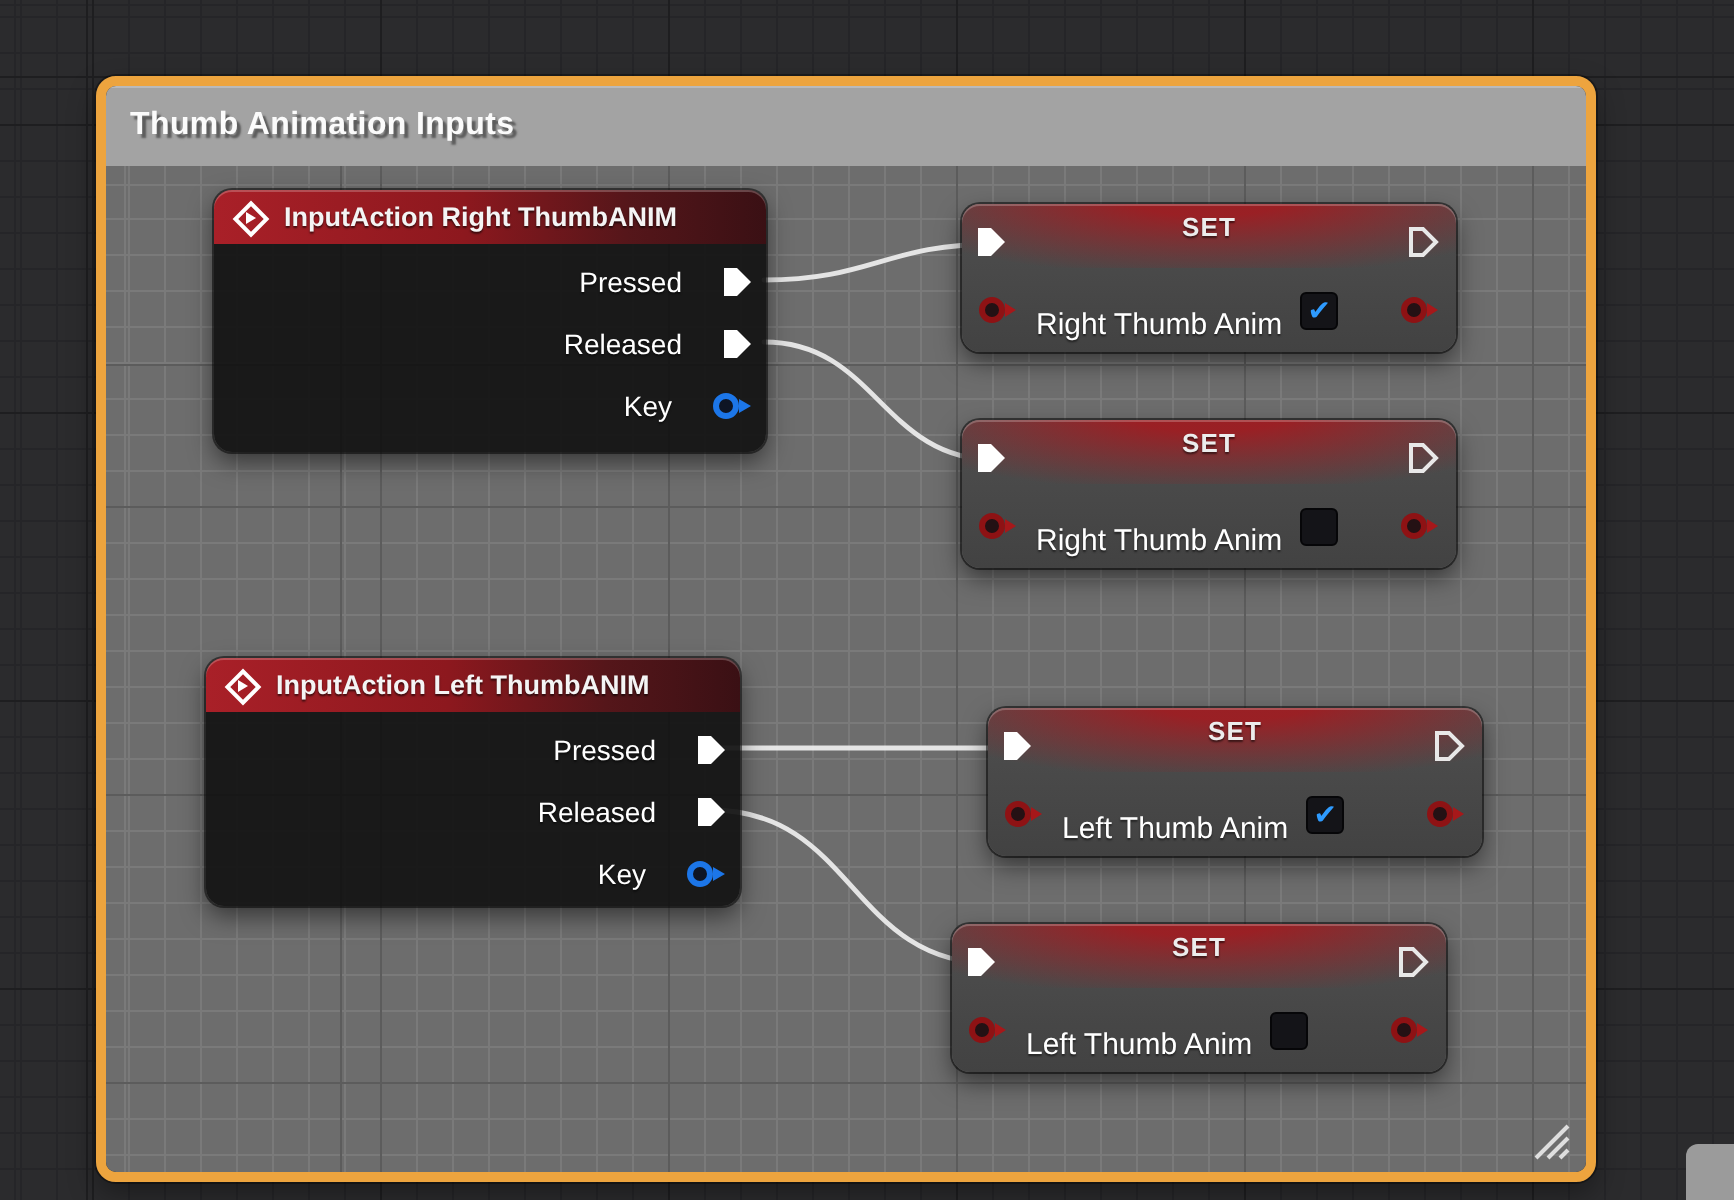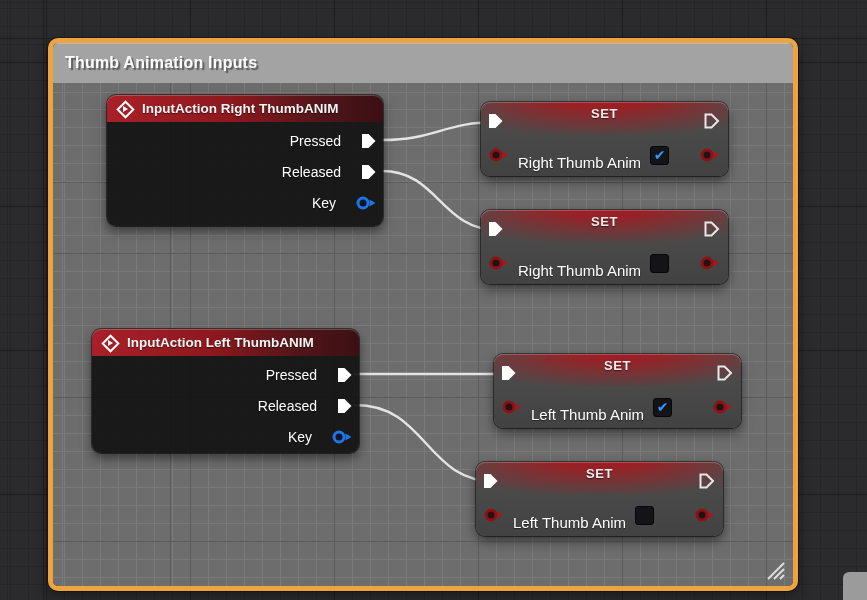--- a/index.html
+++ b/index.html
@@ -187,21 +187,21 @@
       </svg>
       <span class="set-var-label">Right Thumb Anim</span>
       <span class="checkbox"></span>
       <svg class="pin-svg out-pin" width="20" height="16" viewBox="0 0 20 16">
         <circle cx="7" cy="8" r="5" fill="#241114" stroke="#8e1214" stroke-width="3"></circle>
         <polygon points="13.5,4.5 19,8 13.5,11.5" fill="#a6181a"></polygon>
       </svg>
     </div>
   </div>
 
-  <div class="node event-node" style="left:92px;top:329px;width:267px;height:124px;">
+  <div class="node event-node" style="left:103px;top:329px;width:267px;height:124px;">
     <div class="event-header">
       <span class="event-icon">
         <span class="diamond"></span>
           <span class="notch"></span>
       </span>
       <span class="event-title">InputAction Left ThumbANIM</span>
     </div>
     <div class="pin-row" style="top:30px;">
       <span class="pin-label">Pressed</span>
       <svg class="pin-svg" width="16" height="16" viewBox="0 0 16 16">

